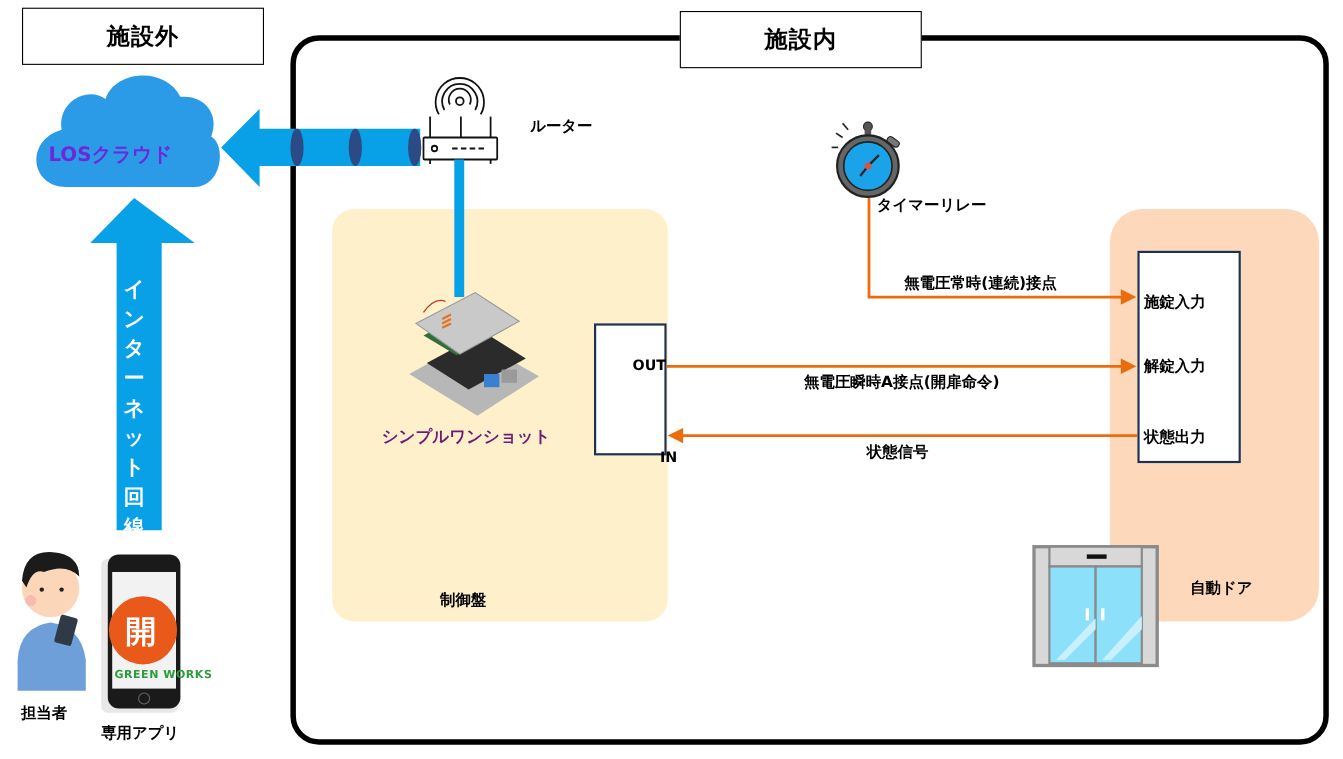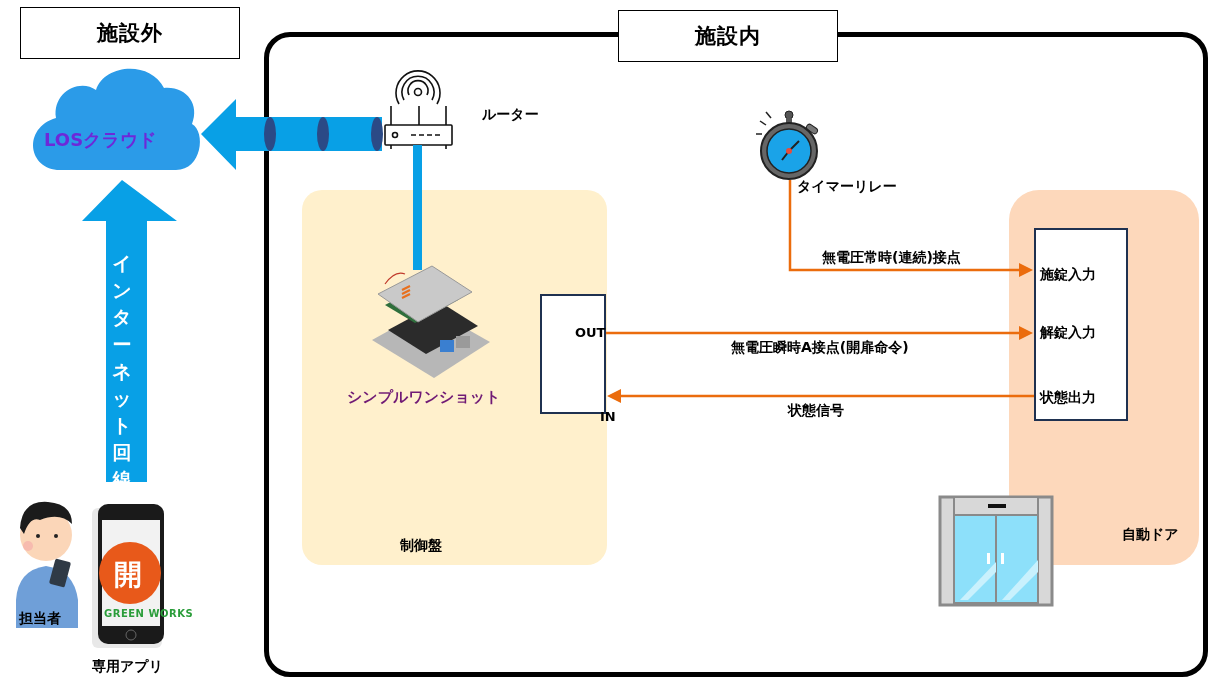--- a/index.html
+++ b/index.html
@@ -159,19 +159,19 @@
 <div class="small-lbl" style="left:583px;top:409px;margin-left:17px;">IN</div>
 
 <div class="lbl" style="left:822px;top:249px;">無電圧常時(連続)接点</div>
 <div class="lbl" style="left:731px;top:339px;text-align:center;">無電圧瞬時A接点(開扉命令)</div>
 <div class="lbl" style="left:788px;top:402px;">状態信号</div>
 
 <div class="door-box"></div>
 <div class="lbl" style="left:1040px;top:266px;">施錠入力</div>
 <div class="lbl" style="left:1040px;top:324px;">解錠入力</div>
 <div class="lbl" style="left:1040px;top:389px;">状態出力</div>
-<div class="lbl" style="left:1082px;top:526px;margin-left:40px;">自動ドア</div>
+<div class="lbl" style="left:1082px;top:526px;">自動ドア</div>
 
 <div class="abs" style="left:114px;top:556px;color:#fff;font-weight:bold;font-size:28px;">開</div>
 <div class="abs" style="left:104px;top:608px;color:#2a9d3a;font-weight:bold;font-size:10px;letter-spacing:0.5px;">GREEN WORKS</div>
 
-<div class="lbl" style="left:19px;top:610px;">担当者</div>
+<div class="lbl" style="left:19px;top:640px;">担当者</div>
 <div class="lbl" style="left:92px;top:658px;">専用アプリ</div>
 
 </body></html>

